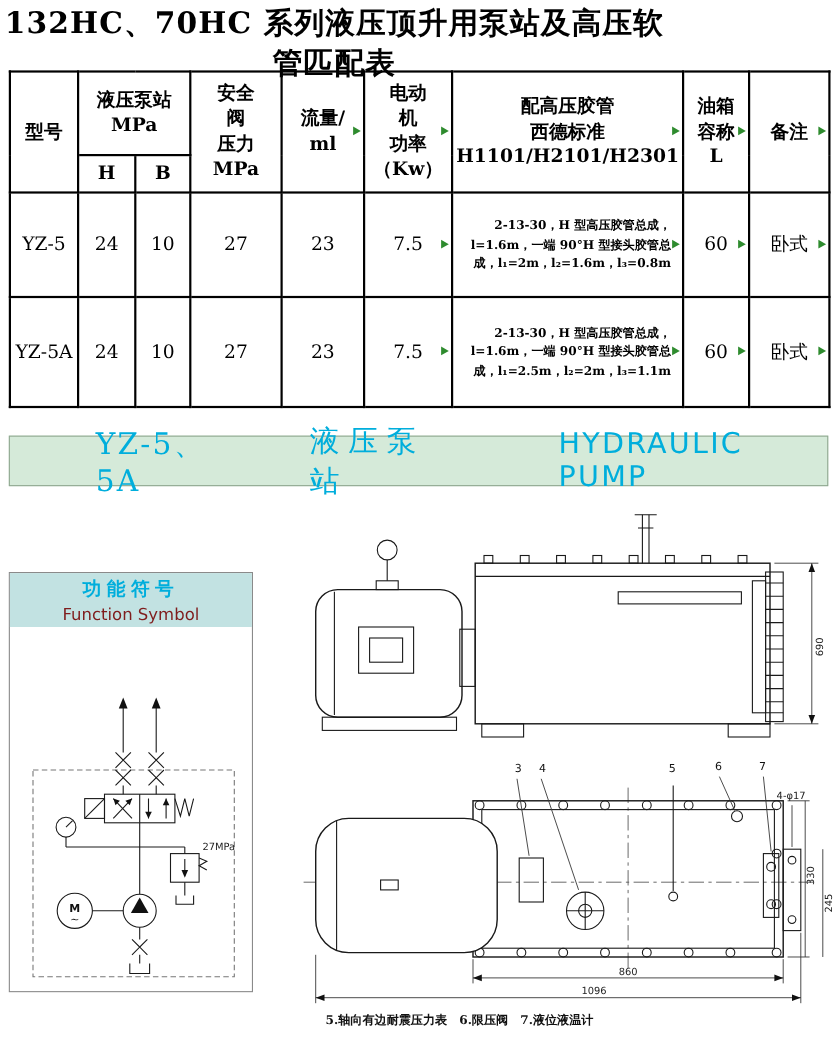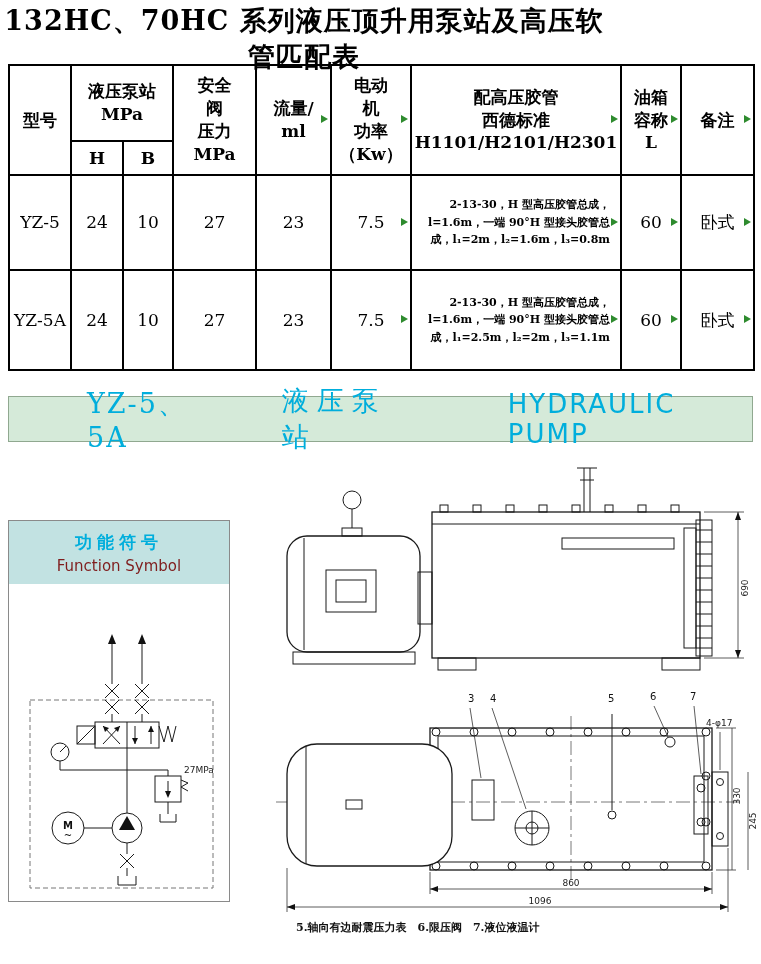--- a/index.html
+++ b/index.html
@@ -27,21 +27,21 @@
   #banner { left:8px; top:396px; width:745px; height:46px; background:#d5ead9;
             border:1px solid #90a890; display:flex; align-items:center;
             color:#00aedc; font-weight:normal; }
   #banner .model { margin-left:78px; font-size:27px; letter-spacing:2px; }
   #banner .cn    { margin-left:62px; font-size:27px; letter-spacing:8px; }
   #banner .en    { margin-left:94px; font-size:26px; letter-spacing:2px;
                    font-family:"DejaVu Sans","Liberation Sans",sans-serif; }
 
   
   #fn-box { left:8px; top:520px; width:222px; height:382px; border:1px solid #8a8a8a; }
-  #fn-header { left:9px; top:521px; width:220px; height:63px; background:#c2e2e2;
+  #fn-header { left:9px; top:521px; width:220px; height:49px; background:#c2e2e2;
                display:flex; flex-direction:column; align-items:center; justify-content:center; gap:3px; }
   #fn-title { color:#00aedc; font-size:17px; font-weight:bold; letter-spacing:5px; }
   #fn-sub { color:#7f1d1d; font-size:15px;
             font-family:"DejaVu Sans","Liberation Sans",sans-serif; }
 
   
   svg { position:absolute; }
   .ln  { stroke:#1a1a1a; stroke-width:1.3; fill:none; }
   .ln2 { stroke:#1a1a1a; stroke-width:1;   fill:none; }
   .dim { stroke:#333; stroke-width:0.8; fill:none; }

